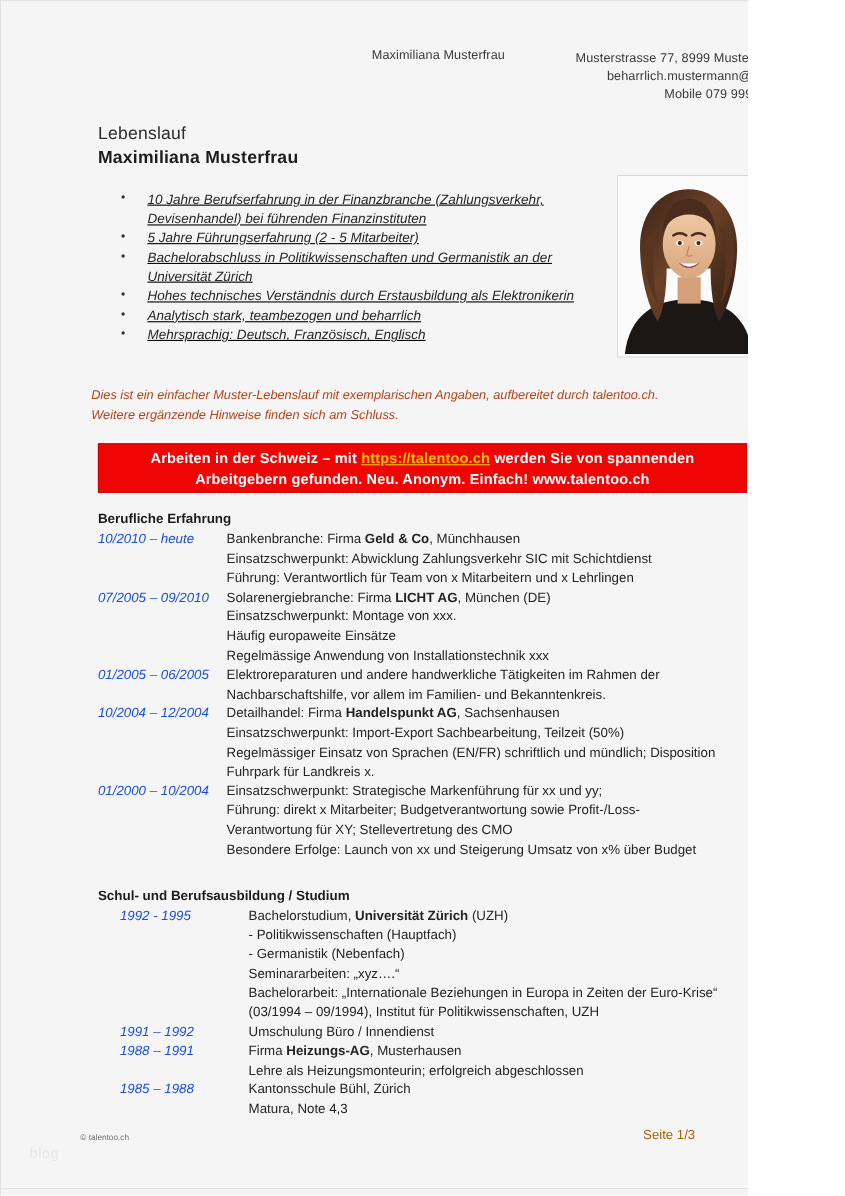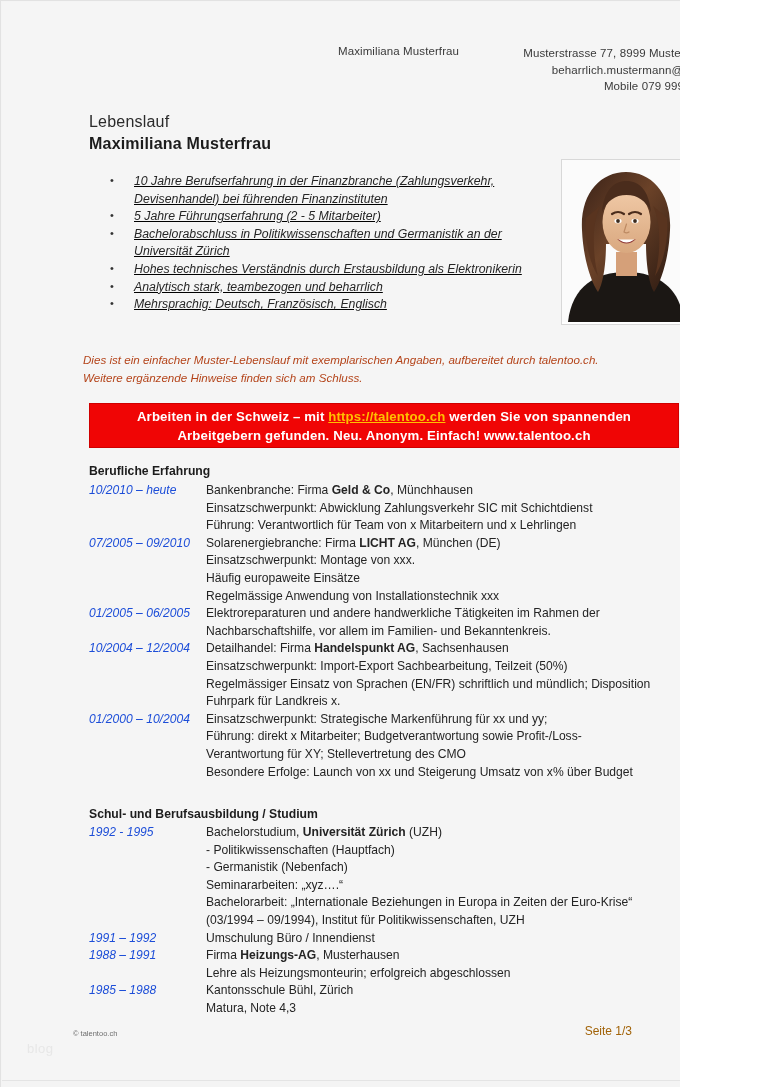--- a/index.html
+++ b/index.html
@@ -189,21 +189,21 @@
     left: 88px;
     font-size: 12.2px;
     font-weight: bold;
     color: #1c1c1c;
   }
   #sec-exp-title { top: 463px; }
   #sec-edu-title { top: 806px; }
 
   .entries { position: absolute; left: 88px; width: 600px; }
   #exp-entries { top: 481px; }
-  #edu-entries { top: 823px; }
+  #edu-entries { top: 823px; margin-left: 20px; }
 
   .entry { position: relative; display: block; }
   .entry .period {
     position: absolute;
     left: 0;
     top: 0;
     width: 112px;
     font-size: 12.1px;
     line-height: 17.6px;
     color: #1d4ed8;

